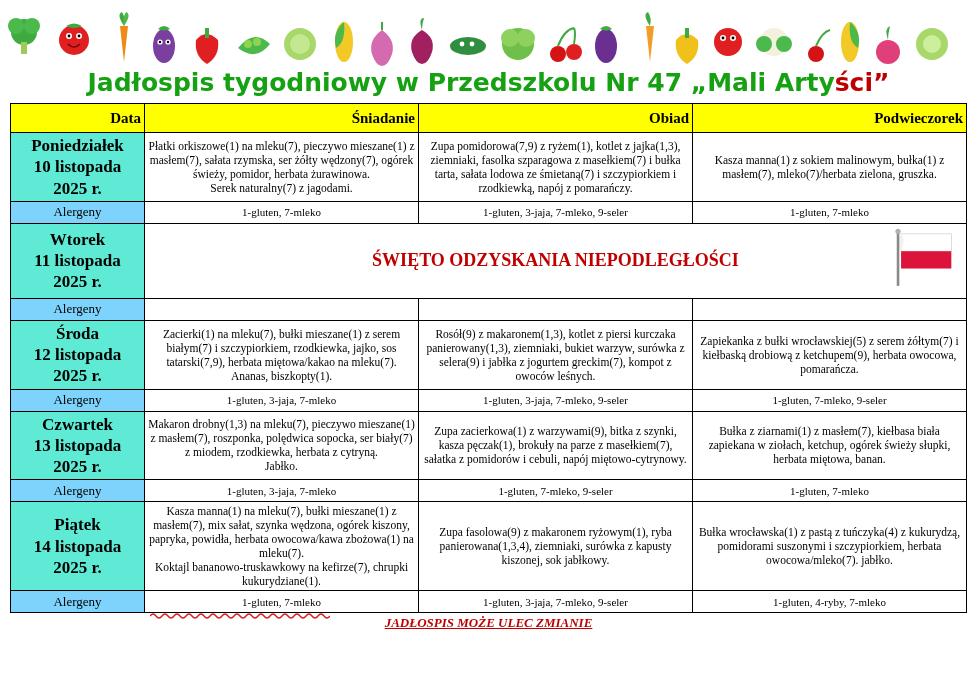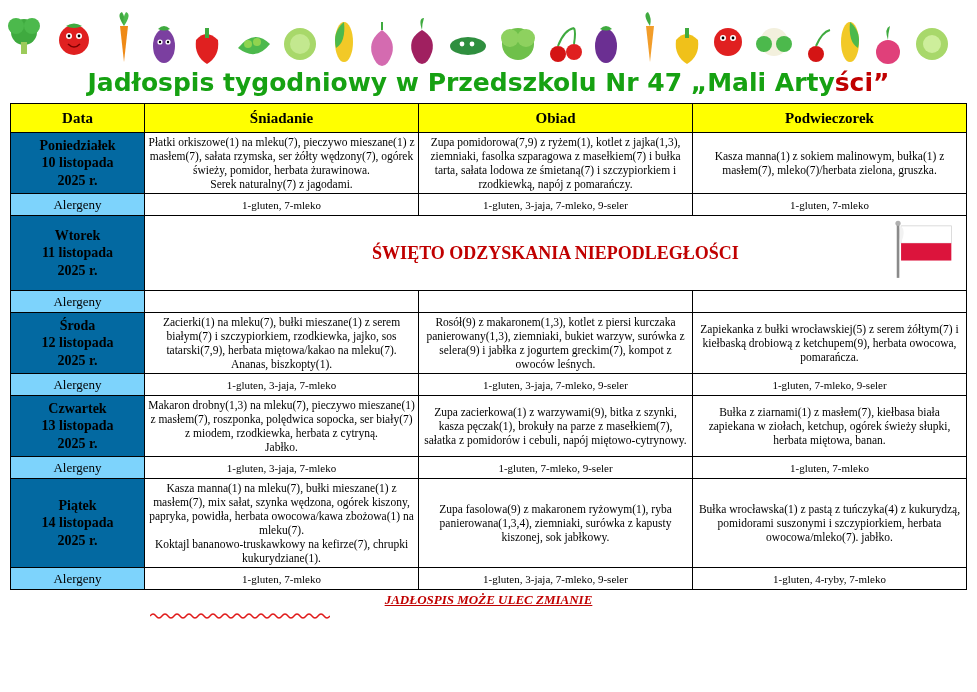--- a/index.html
+++ b/index.html
@@ -49,32 +49,32 @@
   table.menu td, table.menu th {
     border: 1px solid #000000;
     vertical-align: middle;
     padding: 2px 3px;
   }
   thead th {
     background: #ffff00;
     font-weight: bold;
     font-size: 15px;
     height: 24px;
-    text-align: center;
+    text-align: right;
   }
   col.c-date { width: 134px; }
   col.c-brk  { width: 274px; }
   col.c-din  { width: 274px; }
   col.c-snk  { width: 274px; }
 
   td.day {
-    background: #0369a1;
-    text-align: center;
-    font-weight: bold;
-    font-size: 14px;
+    background: #5eead4;
+    text-align: center;
+    font-weight: bold;
+    font-size: 17px;
     line-height: 1.25;
   }
   td.meal {
     text-align: center;
     font-size: 11.5px;
     line-height: 1.22;
   }
   td.aller-label {
     background: #7dd3fc;
     text-align: center;

